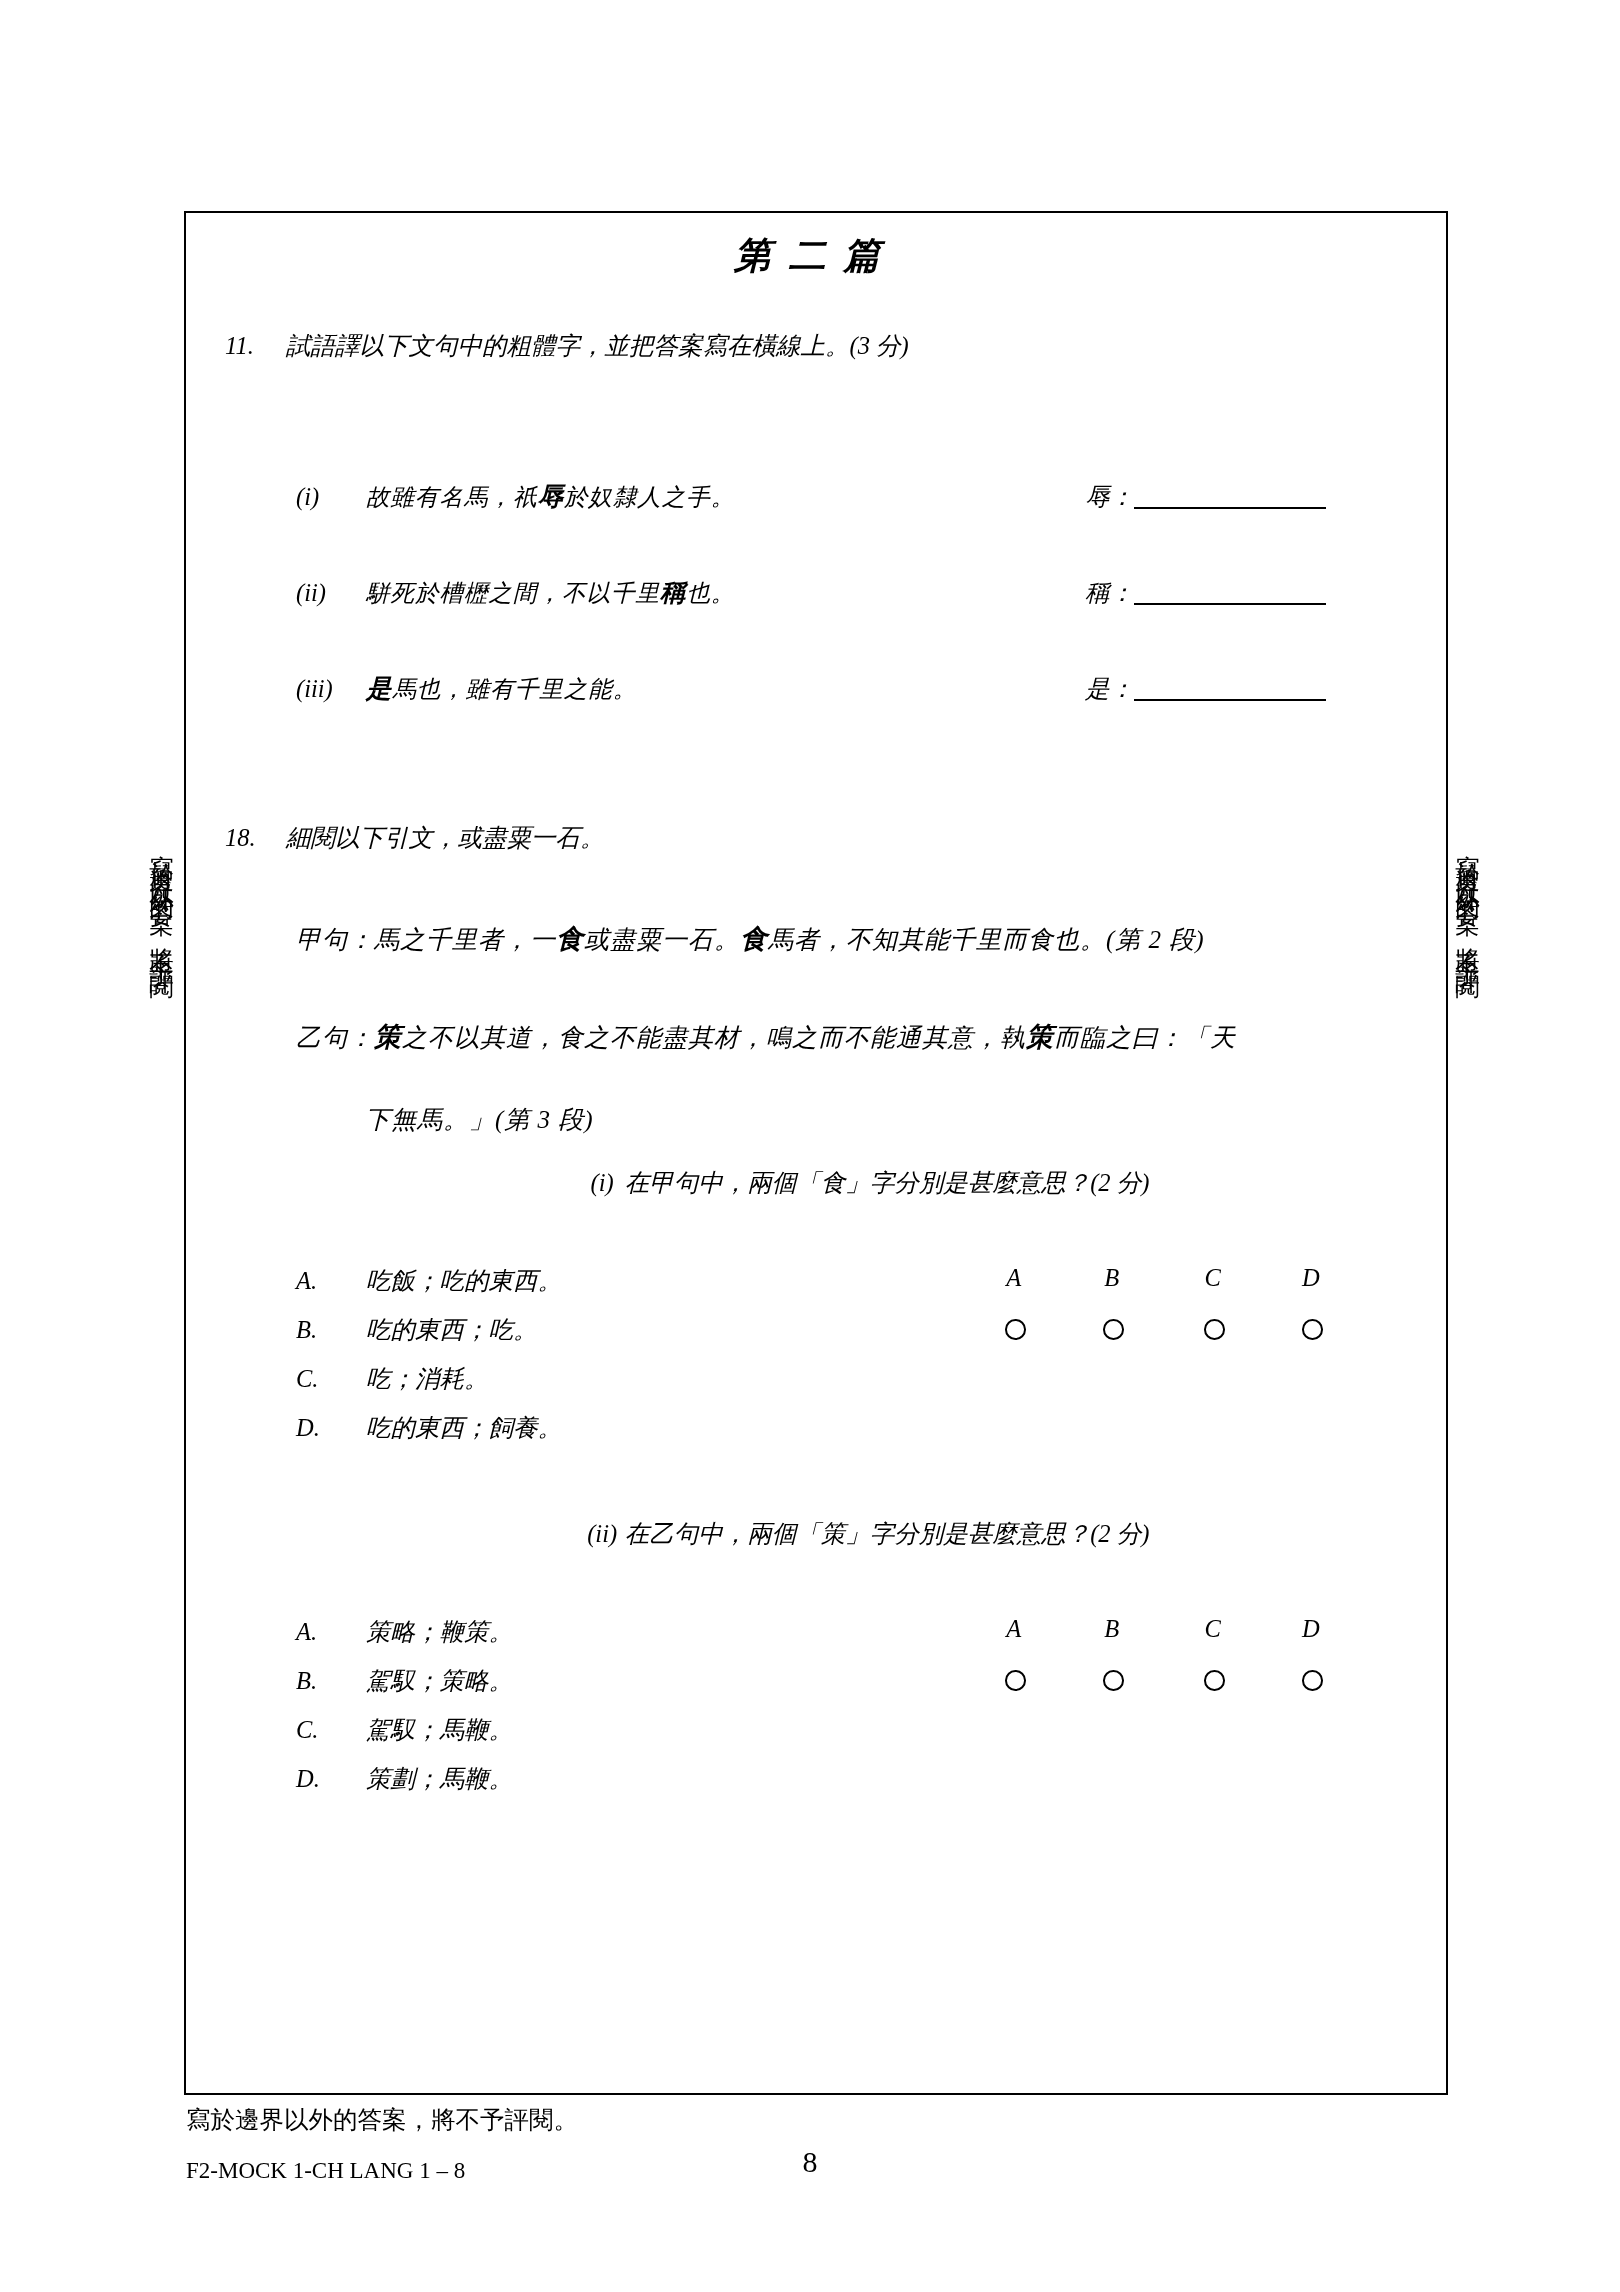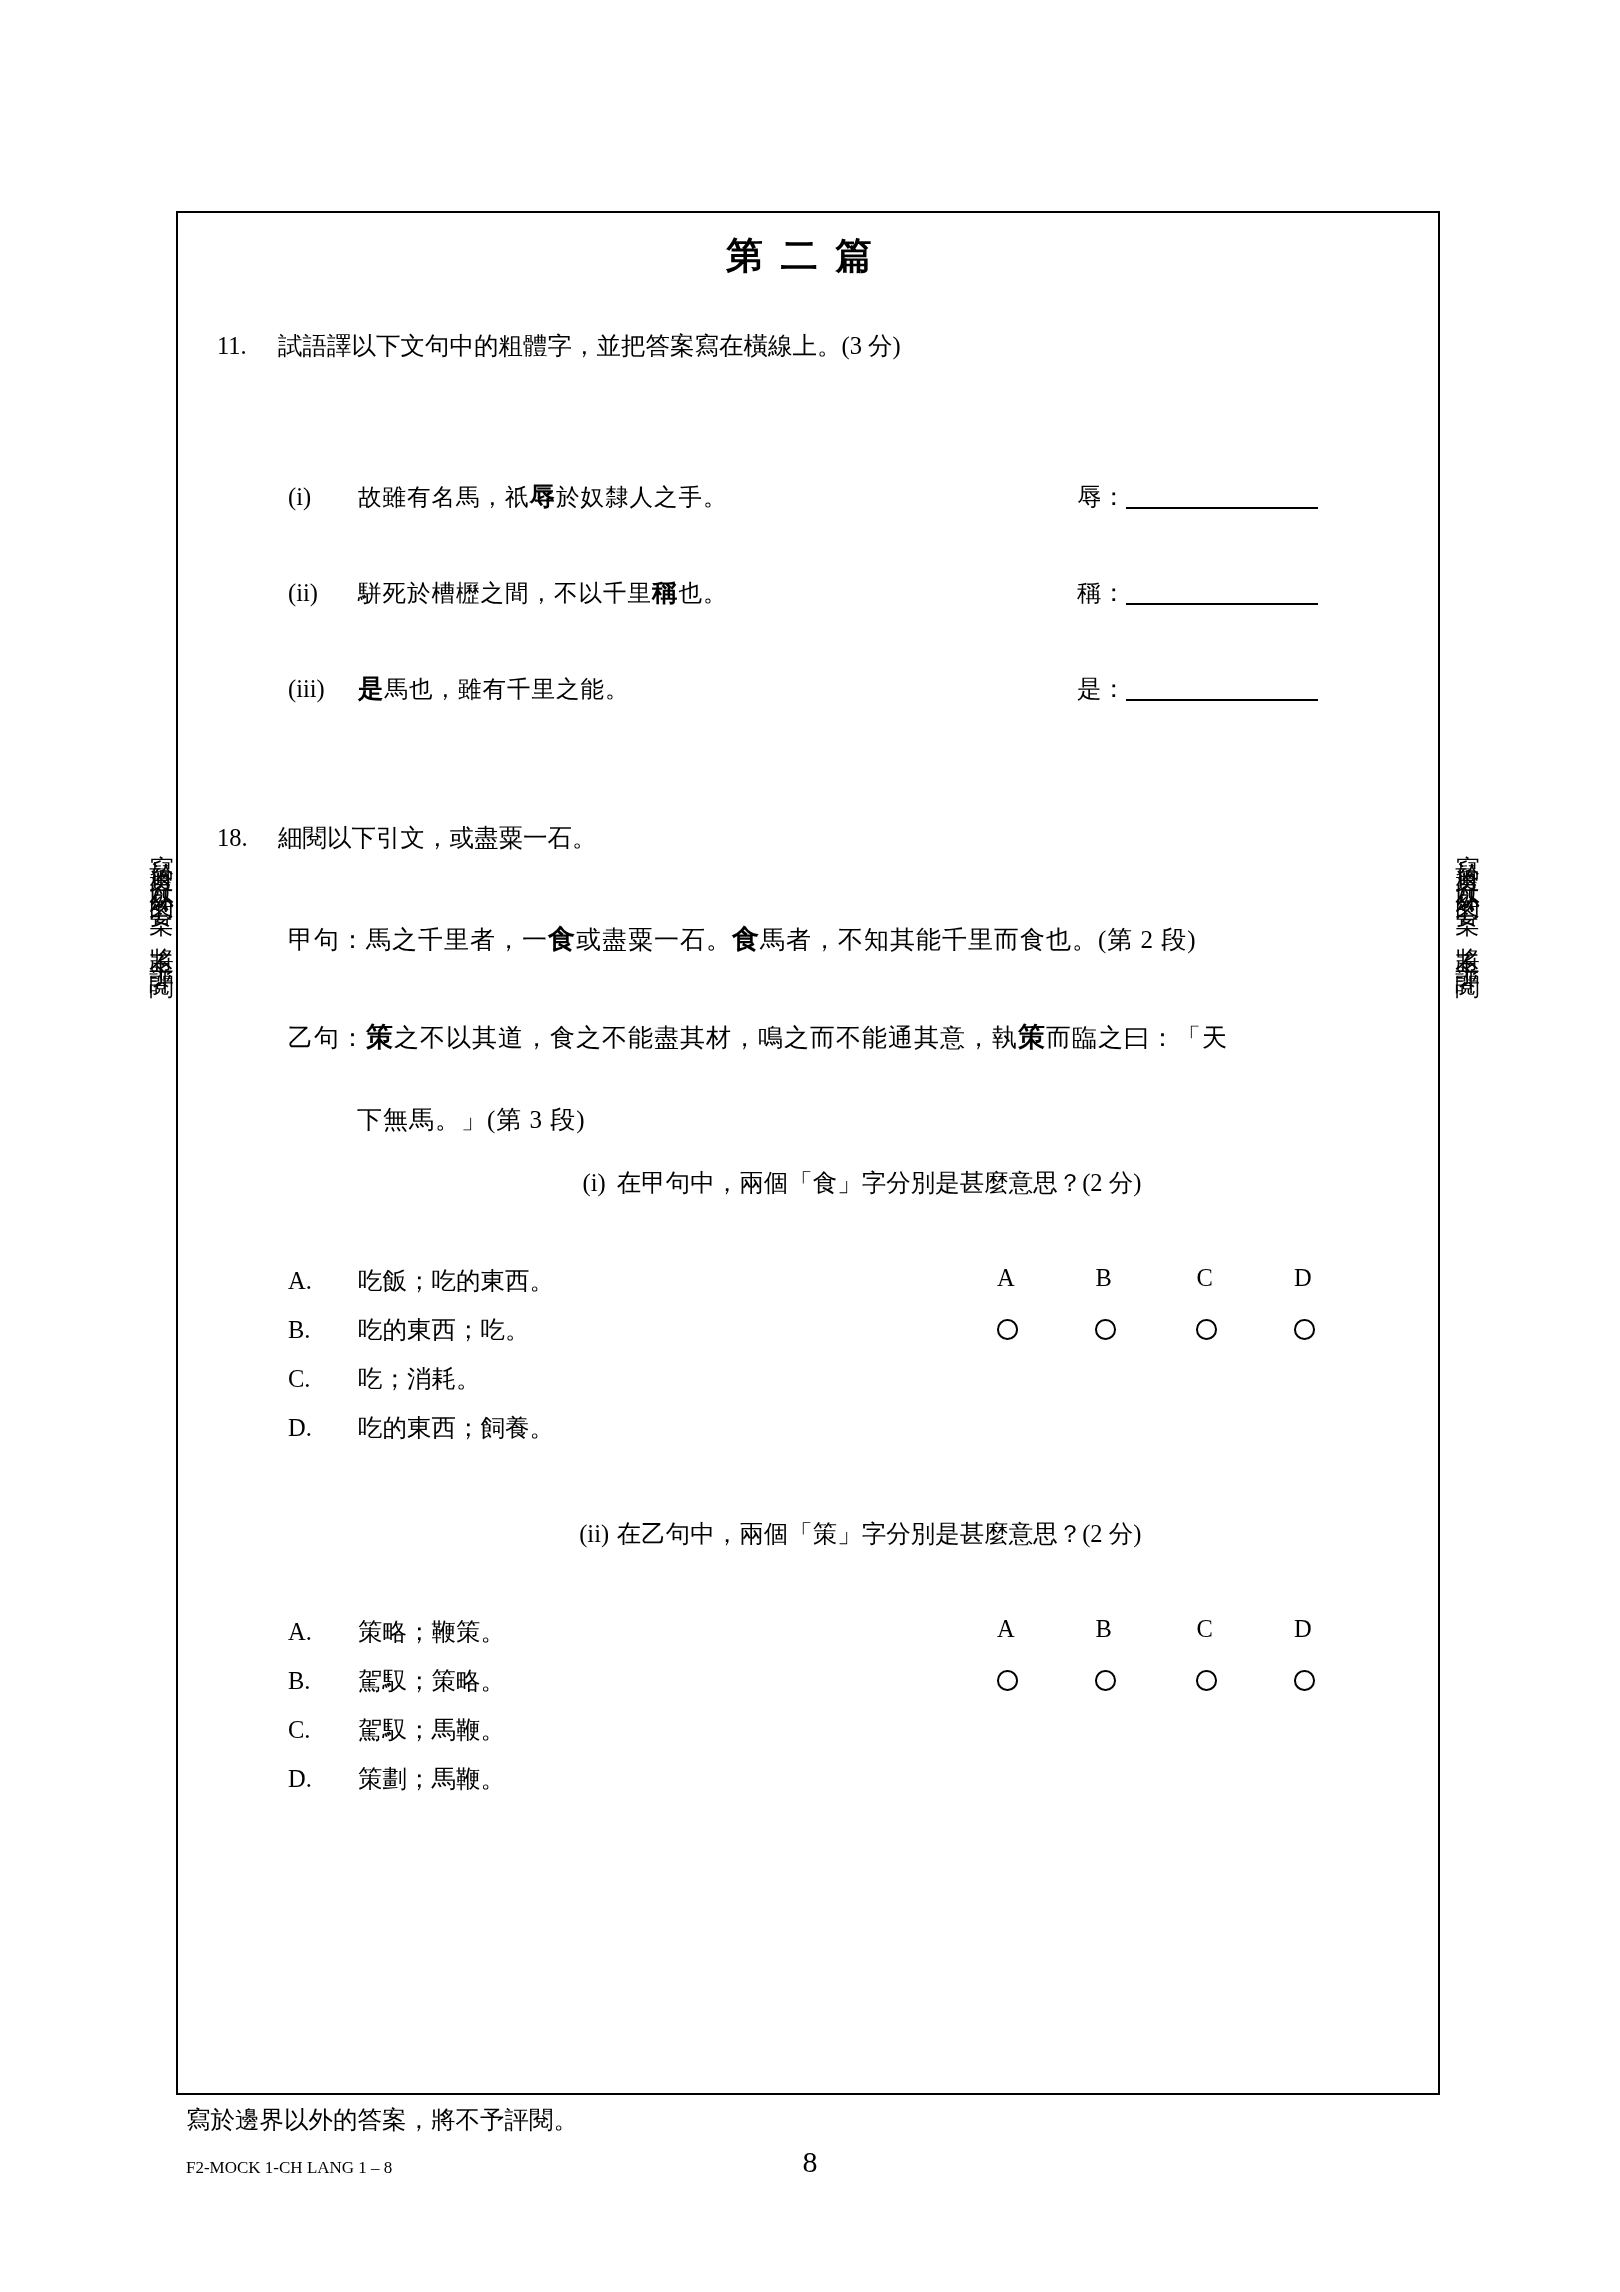--- a/index.html
+++ b/index.html
@@ -4,23 +4,24 @@
 <style>
   html, body { margin: 0; padding: 0; }
   body {
     width: 1620px; height: 2293px;
     position: relative;
     background: #ffffff;
     color: #000000;
     font-family: "Liberation Serif", "DejaVu Serif", serif;
   }
   .frame {
-    position: absolute; left: 176px; top: 211px;
+    position: absolute; left: 184px; top: 211px;
     width: 1260px; height: 1880px;
     border: 2px solid #000;
+    font-style: italic;
   }
   .title {
     position: absolute; top: 17.6px; left: 0; width: 100%;
     text-align: center; font-size: 37px; font-weight: bold;
     letter-spacing: 17.6px;
   }
   .row { position: absolute; left: 39px; width: 1186px; font-size: 24.5px; }
   .qnum { display: inline-block; width: 61px; }
   .item-row { position: absolute; left: 110px; width: 1137px; font-size: 23.5px; }
   .item-label { display: inline-block; width: 70px; font-size: 24.5px; }
@@ -44,21 +45,21 @@
     background: #fff;
   }
   .margin-note {
     position: absolute;
     writing-mode: vertical-rl; text-orientation: upright;
     font-size: 24.5px; letter-spacing: 6.9px; line-height: 1.1;
   }
   .margin-note.left  { left: 147px;  top: 835px; }
   .margin-note.right { left: 1453px; top: 835px; }
   .bottom-note { position: absolute; left: 186px; top: 2103px; font-size: 24.5px; }
-  .footer-code { position: absolute; left: 186px; top: 2158px; font-size: 17px; }
+  .footer-code { position: absolute; left: 186px; top: 2158px; font-size: 23px; }
   .page-num { position: absolute; left: 0; top: 2145px; width: 1620px; text-align: center; font-size: 30px; }
 </style>
 </head>
 <body>
 
 <div class="margin-note left">寫於邊界以外的答案，將不予評閱。</div>
 
 <div class="margin-note right">寫於邊界以外的答案，將不予評閱。</div>
 
 <div class="frame">

